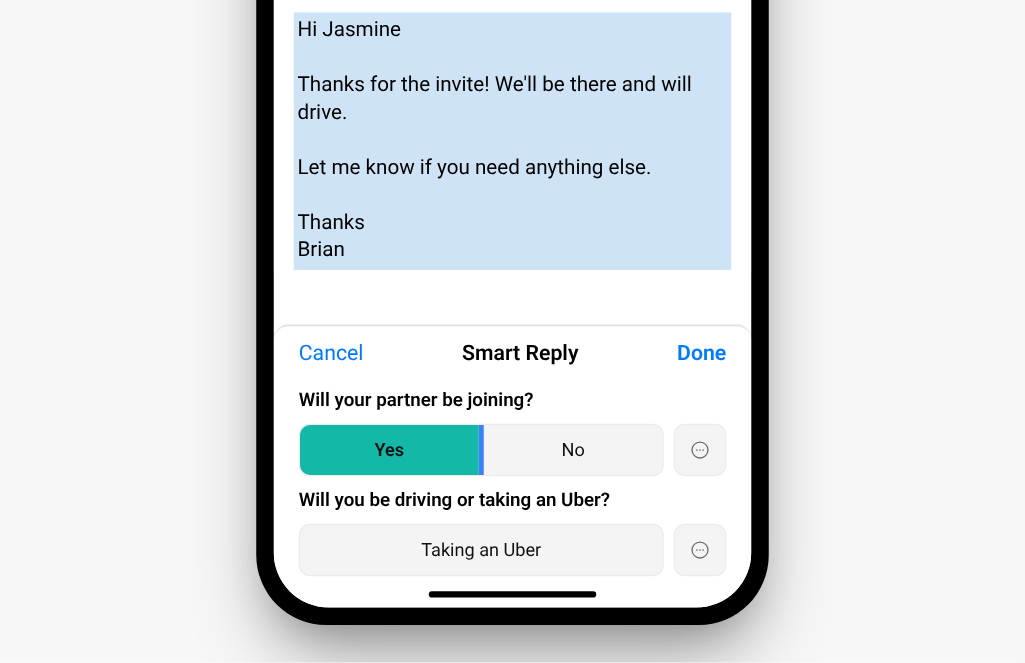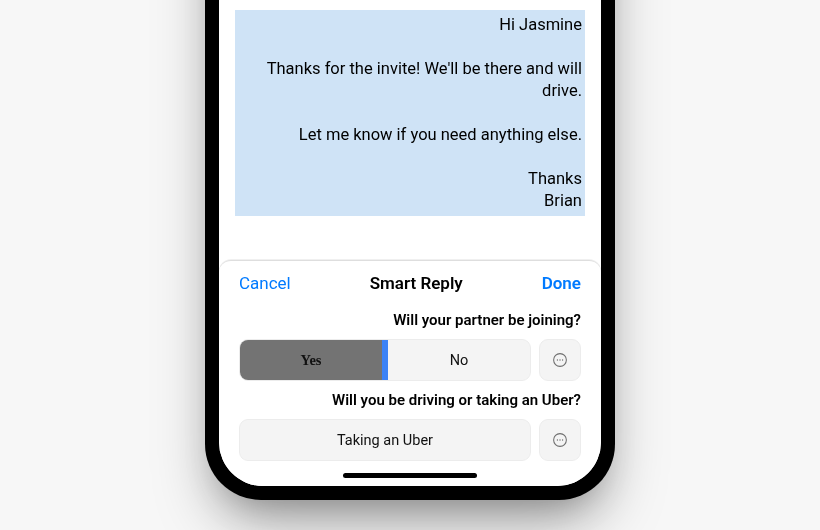--- a/index.html
+++ b/index.html
@@ -1,34 +1,34 @@
 <!DOCTYPE html>
 <html><head>
 <meta charset="utf-8">
 <style>
   html,body{margin:0;padding:0;width:820px;height:530px;background:#f7f7f7;font-family:-apple-system,BlinkMacSystemFont,"Segoe UI",Roboto,Helvetica,Arial,sans-serif;overflow:hidden;}
-  .stage{position:relative;width:820px;height:462px;text-align:right;}
+  .stage{position:relative;width:820px;height:462px;}
   .phone{position:absolute;top:-280px;left:50%;transform:translateX(-50%);width:390px;height:760px;background:#000;border-radius:56px;padding:10px;box-shadow:0 30px 60px -10px rgba(0,0,0,0.35),0 18px 36px -18px rgba(0,0,0,0.25);}
   .phone-inner{position:relative;width:100%;height:100%;background:#000;border-radius:48px;padding:4px;box-sizing:border-box;}
   .screen{position:relative;width:100%;height:100%;background:#fff;border-radius:44px;overflow:hidden;}
   .content{position:absolute;top:0;left:0;right:0;bottom:0;}
   .compose{position:absolute;top:0;left:0;right:0;height:484px;background:#fff;}
   .body-text{position:absolute;top:276px;left:16px;right:16px;padding:4px 3px;color:#000;font-size:16.5px;line-height:22px;background:#cfe3f6;white-space:pre-wrap;}
   .sheet{position:absolute;left:0;right:0;top:484px;bottom:0;background:#fff;border-top:1px solid #dedede;border-top-left-radius:12px;border-top-right-radius:12px;box-shadow:0 -1px 0 rgba(0,0,0,0.06);margin-top:42px;}
   .sheet-header{display:flex;align-items:center;justify-content:space-between;padding:12px 20px 10px;}
   .sheet-cancel{color:#007aff;font-size:17px;font-weight:400;}
   .sheet-title{color:#000;font-size:17px;font-weight:600;}
   .sheet-done{color:#007aff;font-size:17px;font-weight:600;}
   .q-block{padding:8px 20px 2px;}
   .q-label{color:#000;font-size:15px;font-weight:600;margin-bottom:10px;}
   .seg{display:flex;align-items:stretch;gap:8px;}
   .seg-main{flex:1;display:flex;background:#f4f4f4;border-radius:9px;overflow:hidden;border:1px solid #ececec;height:40px;}
   .seg-opt{flex:1;display:flex;align-items:center;justify-content:center;font-size:14.5px;color:#111;}
-  .seg-opt.selected{background:#737373;font-weight:600;font-family:Liberation Serif, serif;}
-  .seg-opt+.seg-opt{border-left:6px solid #3b82f6;}
+  .seg-opt.selected{background:#14b8a6;font-weight:600;}
+  .seg-opt+.seg-opt{border-left:4px solid #3b82f6;}
   .seg-more{width:40px;height:40px;background:#f4f4f4;border:1px solid #ececec;border-radius:9px;display:flex;align-items:center;justify-content:center;color:#6e6e6e;}
   .seg-more svg{width:18px;height:18px;display:block;}
   .home-indicator{position:absolute;bottom:8px;left:50%;transform:translateX(-50%);width:134px;height:5px;background:#000;border-radius:3px;}
 </style>
 </head>
 <body>
 
 <div class="stage">
   <div class="phone">
     <div class="phone-inner">

